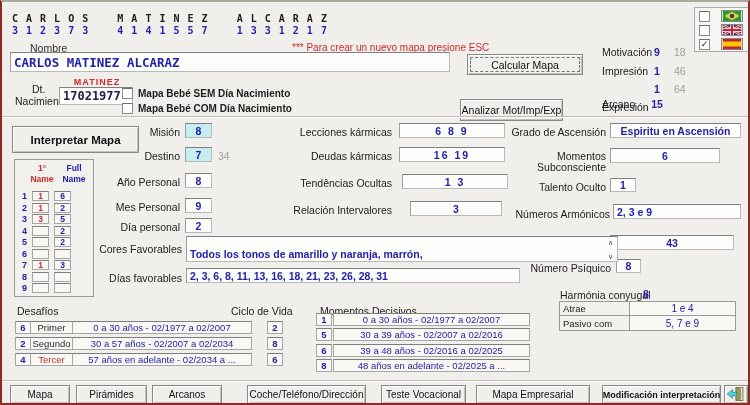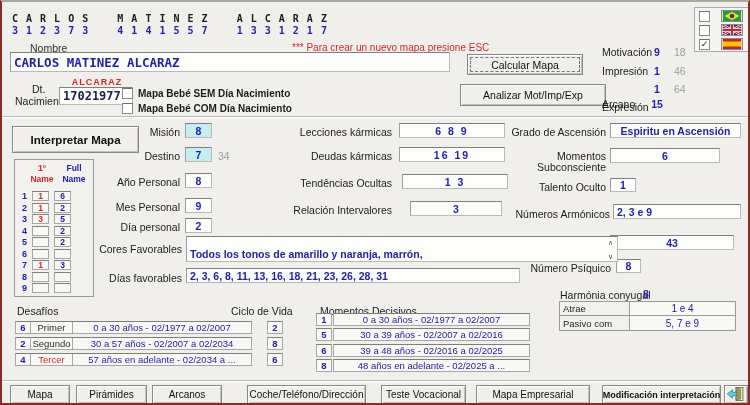--- a/index.html
+++ b/index.html
@@ -112,40 +112,40 @@
           <rect y="3" width="22" height="6" fill="#f7c600"></rect>
         </svg>
     </span>
   </div>
 
   <div class="lb" style="left:28px; top:40px; color:#333;">Nombre</div>
   <div class="lb red" style="left:290px; top:40px; font-size:10px;">*** Para crear un nuevo mapa presione ESC</div>
   <input class="fd mono left" style="left: 8px; top: 50px; width: 440px; height: 20px; font-size: 12.5px; font-weight: bold; color: rgb(34, 34, 168);" value="CARLOS MATINEZ ALCARAZ">
 
   <div class="btn def" style="left:465px; top:52px; width:116px; height:21px;">Calcular Mapa</div>
-  <div class="btn" style="left:458px; top:82px; width:146px; height:22px;">Analizar Mot/Imp/Exp</div>
+  <div class="btn" style="left:458px; top:97px; width:103px; height:22px;">Analizar Mot/Imp/Exp</div>
 
   <div class="lb" style="left:600px; top:44px;">Motivación</div>
   <div class="lb navy b" style="left:646px; top:44px; width:18px; text-align:center;">9</div>
   <div class="lb gray" style="left:672px; top:44px;">18</div>
 
   <div class="lb" style="left:600px; top:63px;">Impresión</div>
   <div class="lb navy b" style="left:646px; top:63px; width:18px; text-align:center;">1</div>
   <div class="lb gray" style="left:672px; top:63px;">46</div>
 
   <div class="lb" style="left:600px; top:99px;">Expresión</div>
   <div class="lb navy b" style="left:646px; top:81px; width:18px; text-align:center;">1</div>
   <div class="lb gray" style="left:672px; top:81px;">64</div>
 
   <div class="lb" style="left:600px; top:96px;">Arcano</div>
   <div class="lb navy b" style="left:646px; top:96px; width:18px; text-align:center;">15</div>
 
   <div class="lb" style="left:30px; top:81px;">Dt.</div>
   <div class="lb" style="left:13px; top:93px;">Nacimiento</div>
-  <div class="lb red b" style="left:60px; top:75px; width:70px; text-align:center; font-size:9px; letter-spacing:1px;">ALCARAZ</div>
+  <div class="lb red b" style="left:60px; top:75px; width:70px; text-align:center; font-size:9px; letter-spacing:1px;">MATINEZ</div>
   <input class="fd mono left" style="left: 57px; top: 85px; width: 74px; height: 18px; font-size: 12px; font-weight: bold; color: rgb(32, 32, 74);" value="17021977">
 
   <span class="cb" style="left:120px; top:86px;"></span>
   <div class="lb b" style="left:136px; top:86px; font-size:10px;">Mapa Bebé SEM Día Nacimiento</div>
   <span class="cb" style="left:120px; top:101px;"></span>
   <div class="lb b" style="left:136px; top:101px; font-size:10px;">Mapa Bebé COM Día Nacimiento</div>
 
   <div class="hline" style="top:114px;"></div>
 
   <div class="btn b" style="left:10px; top:124px; width:127px; height:27px; font-size:11.5px;">Interpretar Mapa</div>

